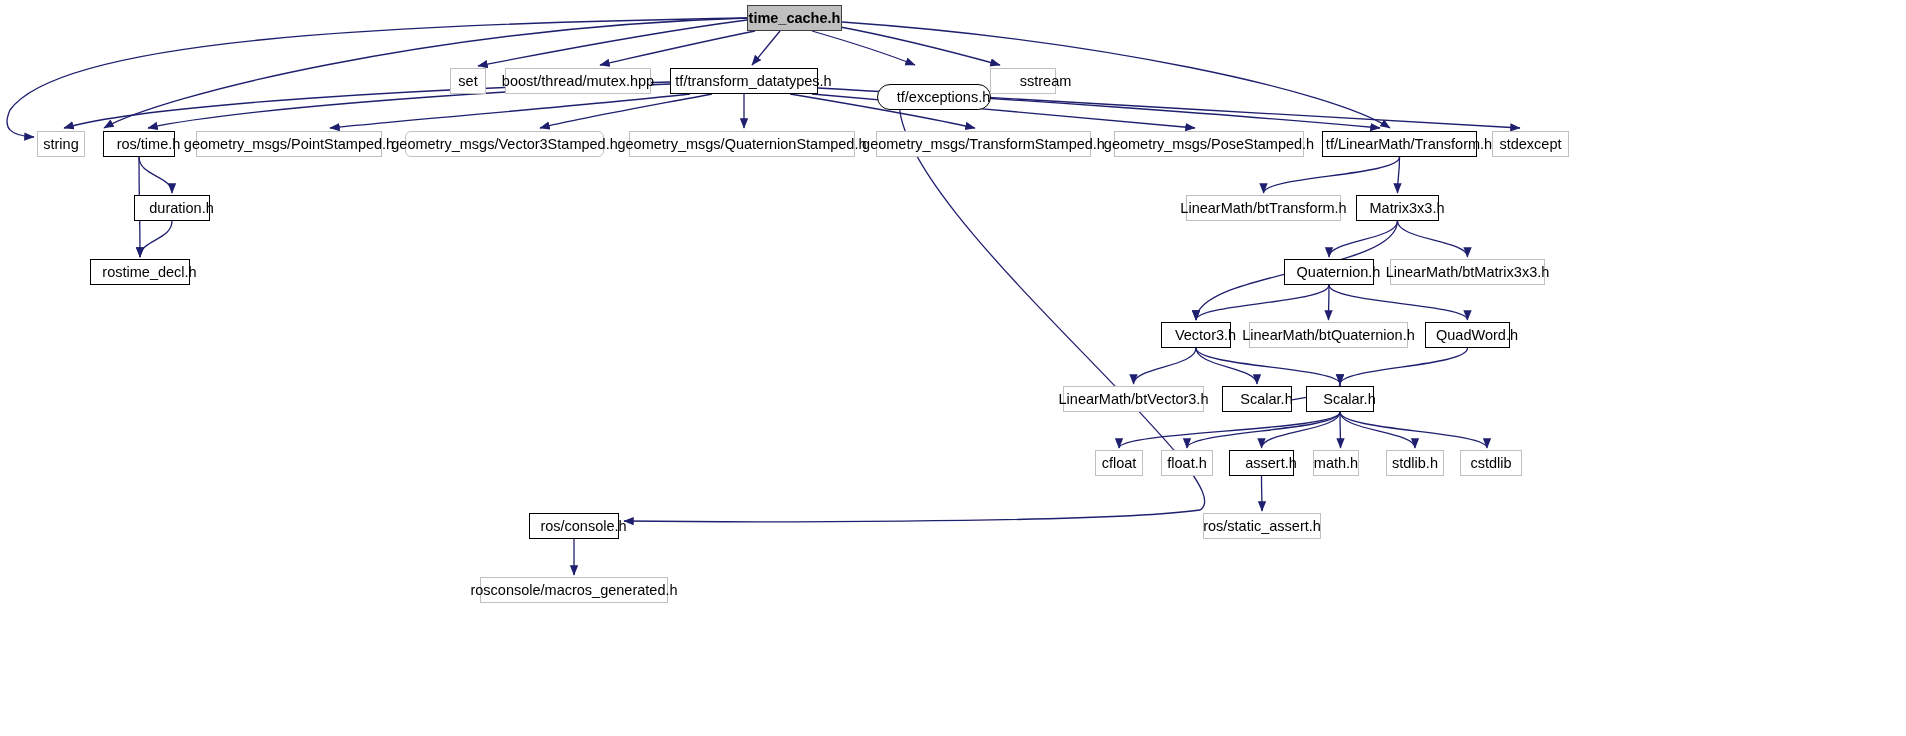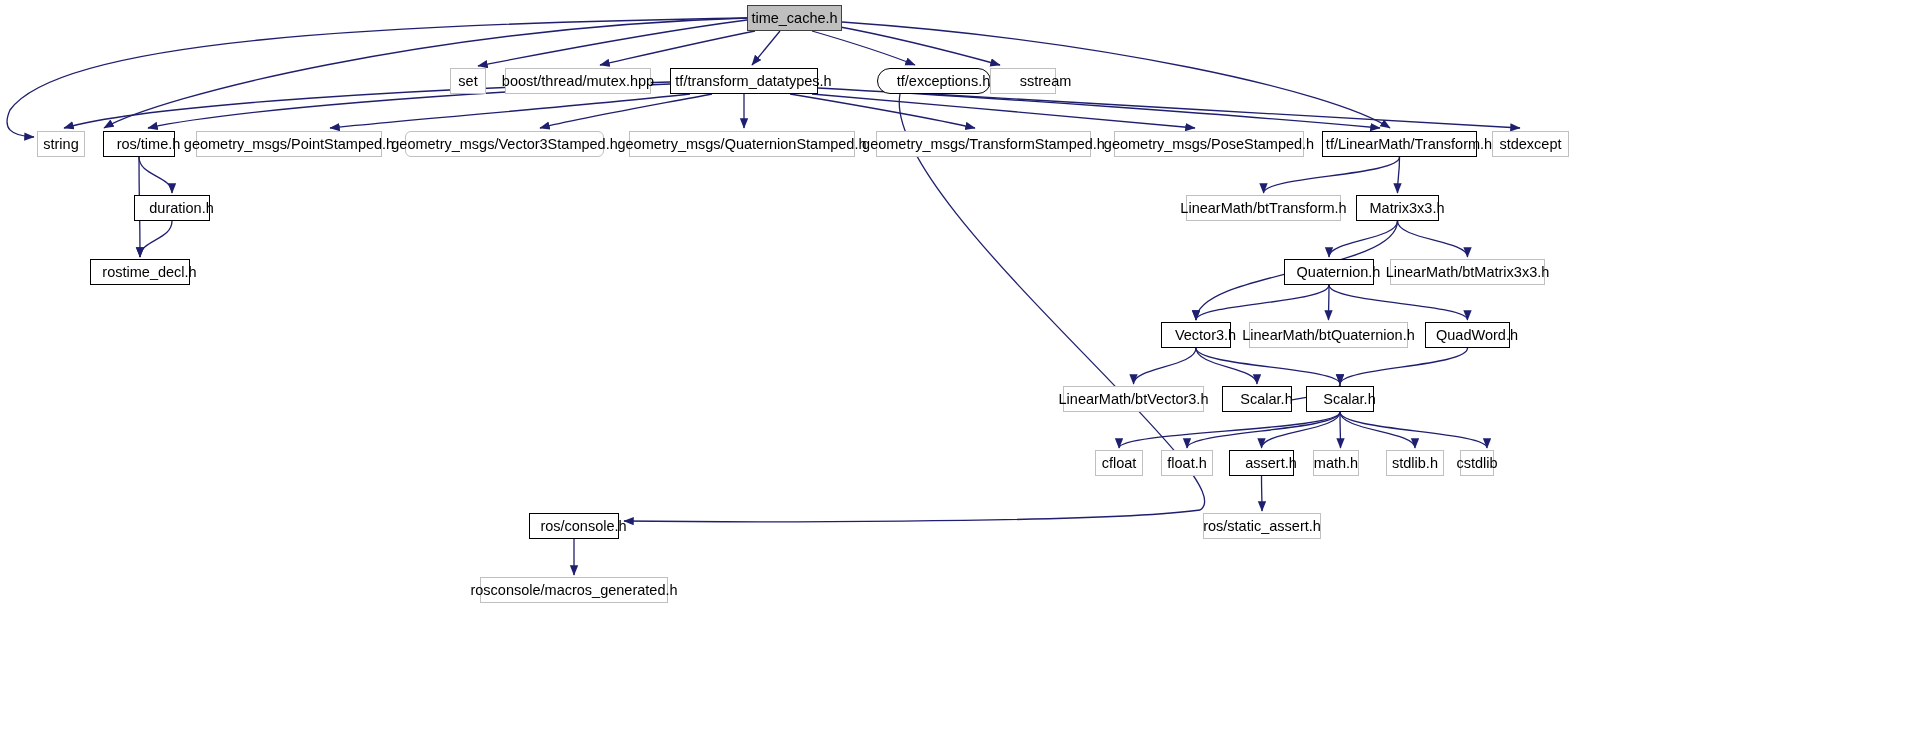--- a/index.html
+++ b/index.html
@@ -94,33 +94,33 @@
         <path d="M 1340 412 C 1340 431 1261.5 431 1261.5 448" fill="none" stroke="#1f1f6f" stroke-width="1.3" marker-end="url(#arrow)"></path>
         <path d="M 1340 412 C 1340 431 1340.5 431 1340.5 448" fill="none" stroke="#1f1f6f" stroke-width="1.3" marker-end="url(#arrow)"></path>
         <path d="M 1340 412 C 1340 431 1415 431 1415 448" fill="none" stroke="#1f1f6f" stroke-width="1.3" marker-end="url(#arrow)"></path>
         <path d="M 1340 412 C 1340 431 1487 431 1487 448" fill="none" stroke="#1f1f6f" stroke-width="1.3" marker-end="url(#arrow)"></path>
         <path d="M 1261.5 476 C 1261.5 494.5 1262 494.5 1262 511" fill="none" stroke="#1f1f6f" stroke-width="1.3" marker-end="url(#arrow)"></path>
         <path d="M 574 539 C 574 558 574 558 574 575" fill="none" stroke="#1f1f6f" stroke-width="1.3" marker-end="url(#arrow)"></path>
       </g>
   </svg>
 
   <div id="nodes">
-      <div class="node root" style="left: 747px; top: 5px; width: 95px;">
+      <div class="node root" style="left: 747px; top: 5px; width: 95px; font-weight: bold;">
         <span>time_cache.h</span>
       </div>
       <div class="node" style="left: 450px; top: 68px; width: 36px;">
         <span>set</span>
       </div>
       <div class="node" style="left: 505px; top: 68px; width: 146px;">
         <span>boost/thread/mutex.hpp</span>
       </div>
       <div class="node strong" style="left: 670px; top: 68px; width: 148px;">
         <span>tf/transform_datatypes.h</span>
       </div>
-      <div class="node strong" style="left: 877px; top: 68px; width: 114px; border-radius: 13px;">
+      <div class="node strong" style="left: 877px; top: 84px; width: 114px; border-radius: 13px;">
         <span>tf/exceptions.h</span>
       </div>
       <div class="node" style="left: 990px; top: 68px; width: 66px; padding-left: 45px;">
         <span>sstream</span>
       </div>
       <div class="node" style="left: 37px; top: 131px; width: 48px;">
         <span>string</span>
       </div>
       <div class="node strong" style="left: 103px; top: 131px; width: 72px;">
         <span>ros/time.h</span>
@@ -190,21 +190,21 @@
       </div>
       <div class="node strong" style="left: 1229px; top: 450px; width: 65px;">
         <span>assert.h</span>
       </div>
       <div class="node" style="left: 1313px; top: 450px; width: 46px;">
         <span>math.h</span>
       </div>
       <div class="node" style="left: 1386px; top: 450px; width: 58px;">
         <span>stdlib.h</span>
       </div>
-      <div class="node" style="left: 1460px; top: 450px; width: 34px;">
+      <div class="node" style="left: 1460px; top: 450px; width: 62px;">
         <span>cstdlib</span>
       </div>
       <div class="node strong" style="left: 529px; top: 513px; width: 90px;">
         <span>ros/console.h</span>
       </div>
       <div class="node" style="left: 1203px; top: 513px; width: 118px;">
         <span>ros/static_assert.h</span>
       </div>
       <div class="node" style="left: 480px; top: 577px; width: 188px;">
         <span>rosconsole/macros_generated.h</span>

